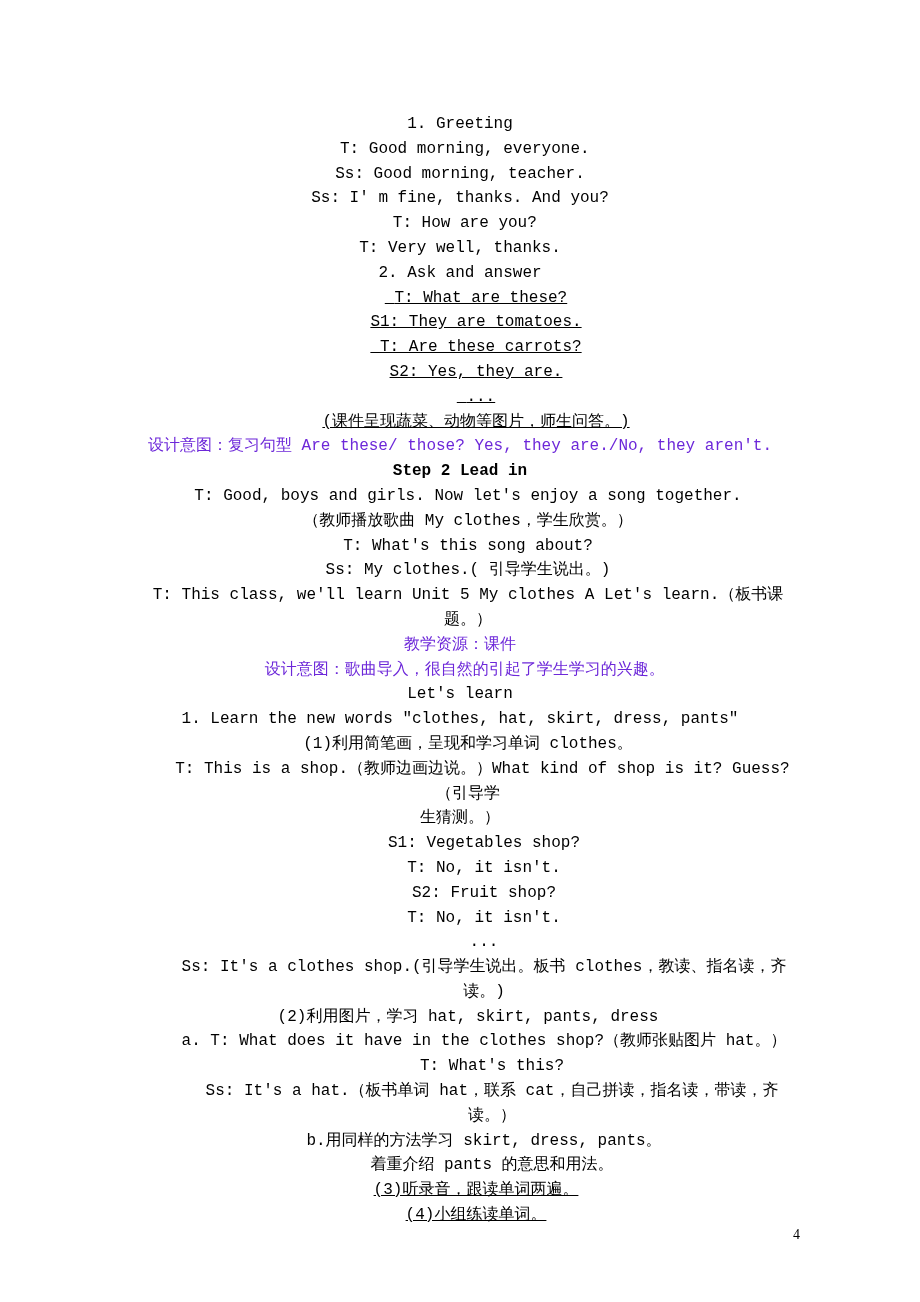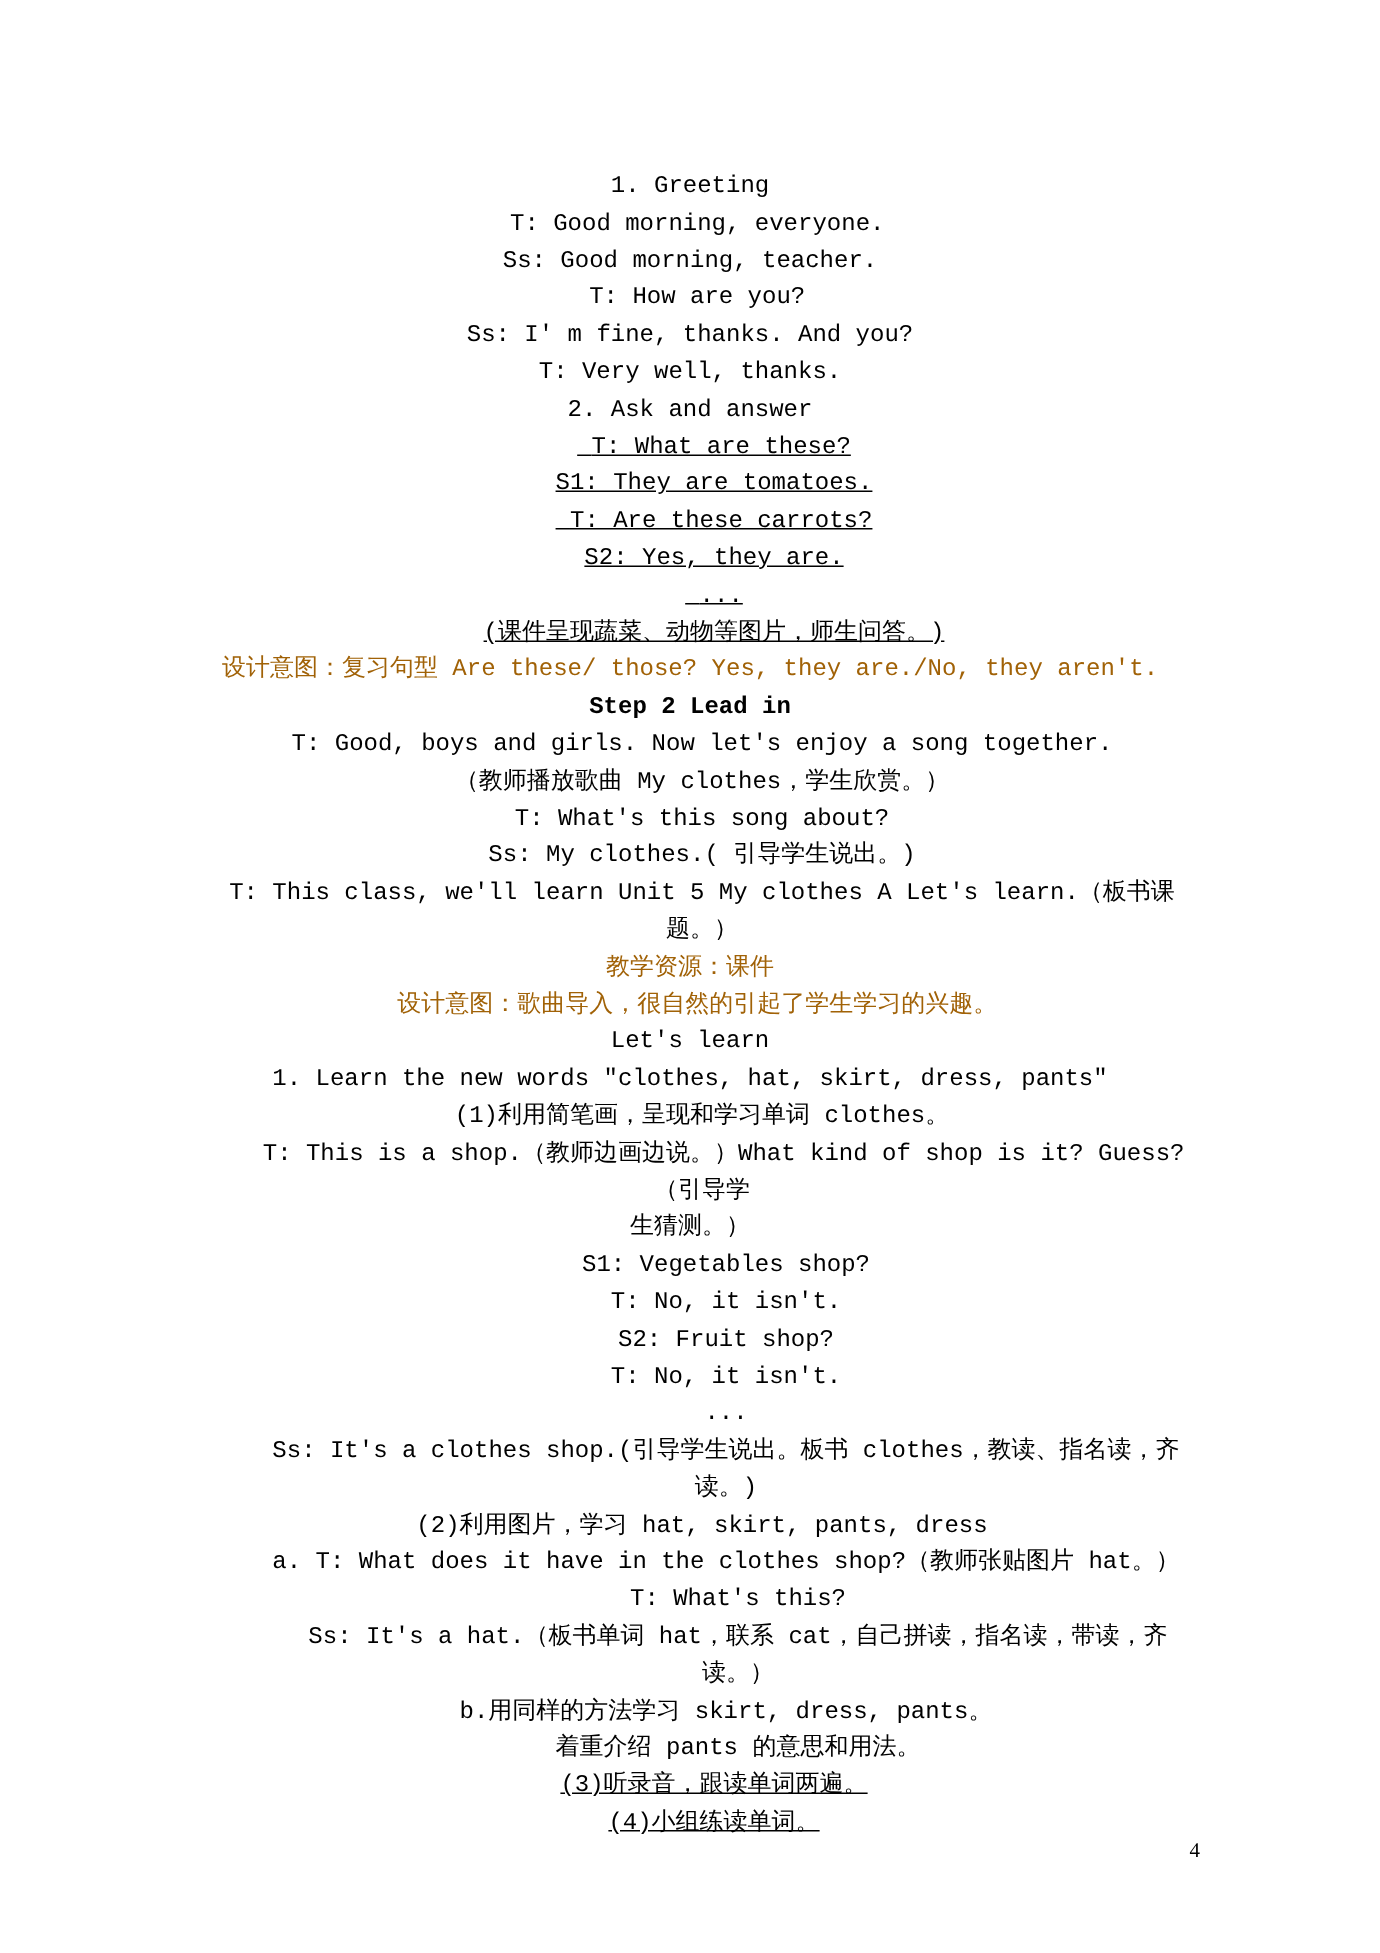--- a/index.html
+++ b/index.html
@@ -15,43 +15,43 @@
     color: #000000;
   }
   .page {
     padding: 112px 118px 0 118px;
   }
   .line {
     white-space: pre-wrap;
     word-break: break-all;
     text-align: center;
   }
-  .red { color: #a16207; font-family: Liberation Mono, monospace; }
+  .red { color: #6d28d9; font-family: Liberation Mono, monospace; }
   .bold { font-weight: bold; }
   .indent1 { padding-left: 1em; }
   .indent2 { padding-left: 2em; text-decoration: underline; }
   .indent3 { padding-left: 3em; }
   .indent4 { padding-left: 4em; }
   .page-num {
     position: absolute;
     right: 120px;
     bottom: 56px;
     font-size: 14px;
     font-family: "SimSun", serif;
   }
 </style>
 </head>
 <body>
 
 <div class="page" id="page-container">
     <div class="line ">1. Greeting</div>
     <div class="line "> T: Good morning, everyone.</div>
     <div class="line ">Ss: Good morning, teacher.</div>
+    <div class="line ">Ss: I' m fine, thanks. And you?</div>
     <div class="line "> T: How are you?</div>
-    <div class="line ">Ss: I' m fine, thanks. And you?</div>
     <div class="line ">T: Very well, thanks.</div>
     <div class="line ">2. Ask and answer</div>
     <div class="line indent2"> T: What are these?</div>
     <div class="line indent2">S1: They are tomatoes.</div>
     <div class="line indent2"> T: Are these carrots?</div>
     <div class="line indent2">S2: Yes, they are.</div>
     <div class="line indent2"> ...</div>
     <div class="line indent2">(课件呈现蔬菜、动物等图片，师生问答。)</div>
     <div class="line red">设计意图：复习句型 Are these/ those? Yes, they are./No, they aren't.</div>
     <div class="line bold">Step 2 Lead in</div>

